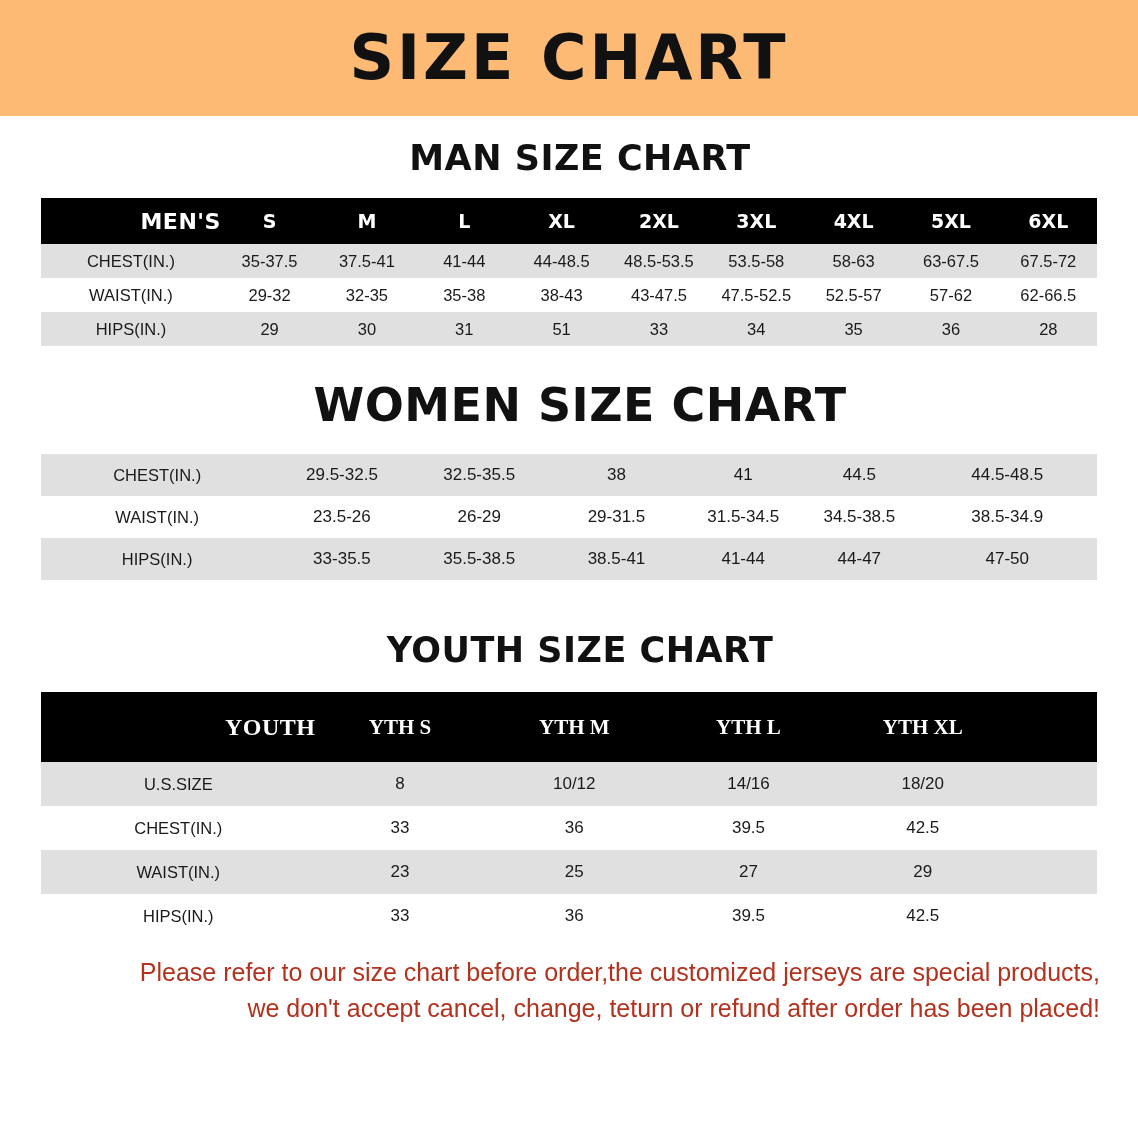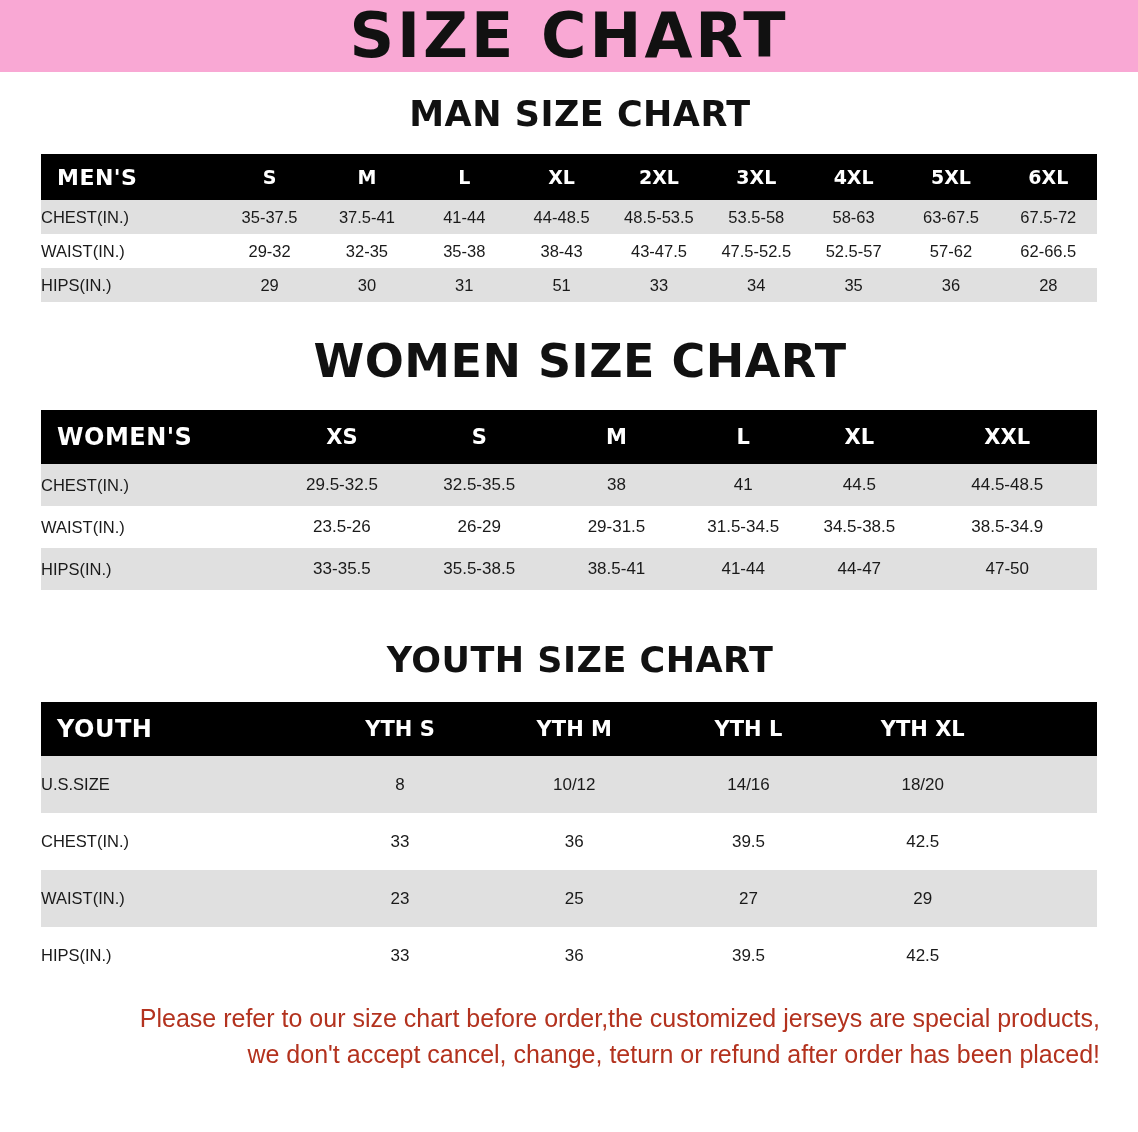--- a/index.html
+++ b/index.html
@@ -16,22 +16,22 @@
   }
   .page {
     position: relative;
     width: 1138px;
     height: 1132px;
     background: #ffffff;
   }
 
   
   .banner {
-    height: 72px;
-    background: #f9a8d4;
+    height: 116px;
+    background: #fdba74;
     display: flex;
     align-items: center;
     justify-content: center;
   }
   .banner-title {
     font-family: "DejaVu Sans", sans-serif;
     font-weight: bold;
     font-size: 62px;
     letter-spacing: 3px;
     color: #111111;
@@ -83,34 +83,34 @@
   .hdr-row th {
     height: 46px;
     font-family: "DejaVu Sans", sans-serif;
     font-weight: bold;
     font-size: 19px;
     color: #ffffff;
     text-align: center;
     vertical-align: middle;
   }
   .hdr-row th.label-cell {
-    text-align: left;
+    text-align: right;
     padding-left: 16px;
     font-size: 22px;
     letter-spacing: 0.5px;
   }
   .body-row td {
     height: 34px;
     font-size: 16.5px;
     text-align: center;
     vertical-align: middle;
     color: #1a1a1a;
   }
   .body-row td.label-cell {
-    text-align: left;
+    text-align: center;
     font-size: 16.5px;
     color: #1a1a1a;
   }
   .row-shade {
     background: #e0e0e0;
   }
   .row-white {
     background: #ffffff;
   }
 
@@ -122,28 +122,29 @@
   .women-hdr th.label-cell {
     font-size: 24px;
   }
   .women-body td {
     height: 42px;
     font-size: 17px;
   }
 
   
   .youth-hdr th {
-    height: 54px;
+    height: 70px;
     font-size: 21px;
+    font-family: Liberation Serif, serif;
   }
   .youth-hdr th.label-cell {
     font-size: 24px;
   }
   .youth-body td {
-    height: 57px;
+    height: 44px;
     font-size: 17px;
   }
 
   
   .note {
     margin: 16px 38px 0 38px;
     color: #B3321E;
     font-size: 25px;
     line-height: 1.45;
     text-align: right;
@@ -238,29 +239,20 @@
       <colgroup>
         <col style="width:22%">
         <col style="width:13%">
           <col style="width:13%">
           <col style="width:13%">
         <col style="width:11%">
           <col style="width:11%">
           <col style="width:17%">
       </colgroup>
       <tbody>
-          <tr class="hdr-row women-hdr">
-        <th class="label-cell">WOMEN'S</th>
-        <th>XS</th>
-        <th>S</th>
-        <th>M</th>
-        <th>L</th>
-        <th>XL</th>
-        <th>XXL</th>
-      </tr>
       <tr class="body-row women-body row-shade">
         <td class="label-cell">CHEST(IN.)</td>
         <td>29.5-32.5</td>
         <td>32.5-35.5</td>
         <td>38</td>
         <td>41</td>
         <td>44.5</td>
         <td>44.5-48.5</td>
       </tr>
       <tr class="body-row women-body row-white">

